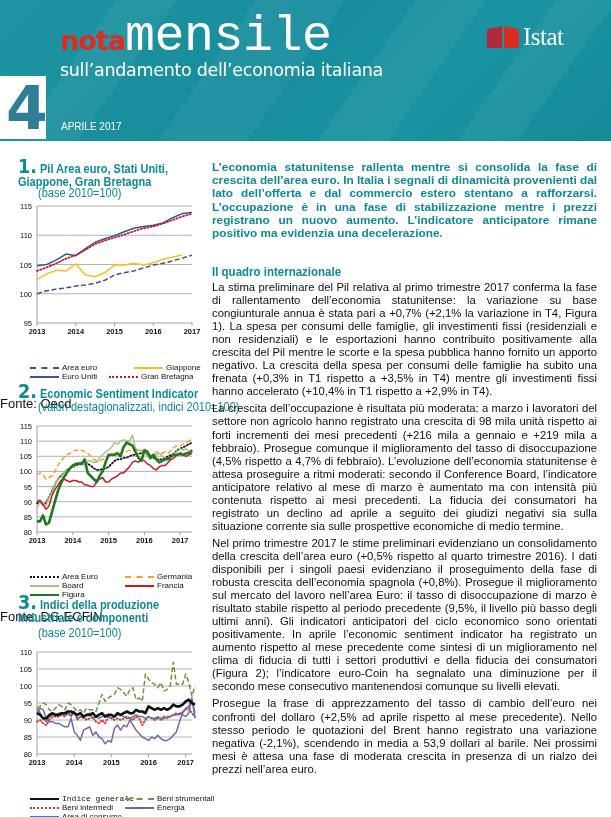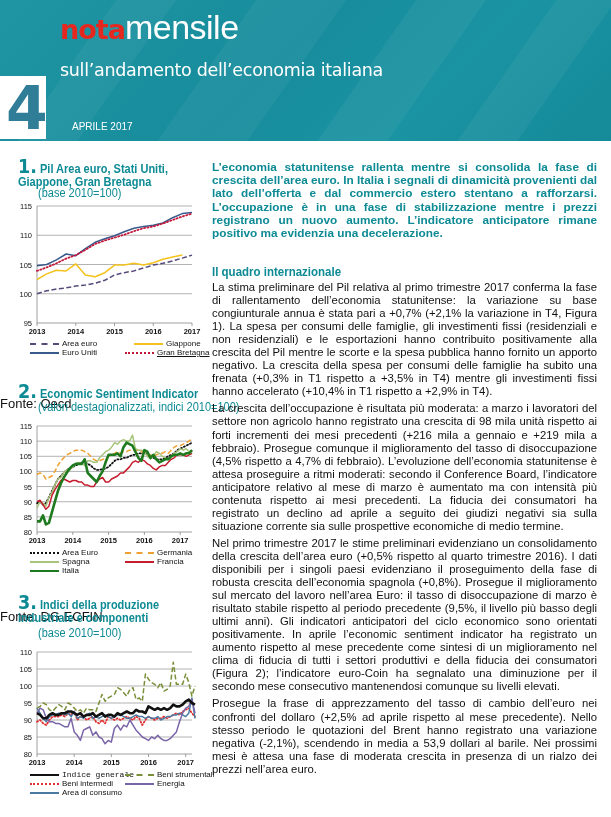--- a/index.html
+++ b/index.html
@@ -14,36 +14,36 @@
   }
   .header .streak {
     position: absolute; background: rgba(255,255,255,0.05); transform: skewX(-35deg);
   }
   .title-wrap { position: absolute; left: 60px; top: 8px; white-space: nowrap; }
   .title-nota {
     font-family: "DejaVu Sans", sans-serif; font-weight: bold; font-size: 27px;
     color: #e5281f; letter-spacing: -1px;
   }
   .title-mensile {
-    font-family: Liberation Sans, sans-serif; font-weight: normal; font-size: 34px;
+    font-family: Liberation Mono, monospace; font-weight: normal; font-size: 50px;
     color: #ffffff; letter-spacing: -0.5px;
   }
   .subtitle {
     position: absolute; left: 60px; top: 60px; color: #ffffff;
     font-family: "DejaVu Sans", sans-serif; font-size: 17.5px; letter-spacing: -0.3px;
   }
   .issue-box {
     position: absolute; left: 0; top: 76px; width: 46px; height: 63px; background: #ffffff;
   }
   .issue-number {
     position: absolute; left: 6px; top: 78px; font-family: "DejaVu Sans", sans-serif;
     font-weight: bold; font-size: 60px; color: #2f7d96; line-height: 1;
   }
   .issue-date {
-    position: absolute; left: 72px; top: 121px; color: #ffffff; font-size: 10px;
+    position: absolute; left: 61px; top: 121px; color: #ffffff; font-size: 10px;
   }
   .logo { position: absolute; left: 487px; top: 23px; display: flex; align-items: center; }
   .logo-block1 { width: 15px; height: 22px; background: #b02a3c; clip-path: polygon(0 15%, 100% 0, 100% 100%, 0 100%); }
   .logo-block2 { width: 15px; height: 22px; background: #d92b22; margin-left: 2px; clip-path: polygon(0 0, 100% 15%, 100% 100%, 0 100%); }
   .logo-text {
     font-family: "Liberation Serif", serif; color: #ffffff; font-size: 25px; margin-left: 4px; letter-spacing: -0.5px;
   }
 
   
   .fig-title {
@@ -53,21 +53,21 @@
   }
   .fig-title .num { font-size: 20px; font-weight: 900; color: #0d8a94; font-family: "DejaVu Sans", sans-serif; }
   .fig-sub {
     position: absolute; left: 38px; color: #0d8a94; font-size: 12.5px;
     transform: scaleX(0.88); transform-origin: left top; white-space: nowrap;
   }
   .chart-svg { position: absolute; left: 0; }
   .legend {
     position: absolute; left: 30px; font-size: 8px; color: #111; width: 165px;
   }
-  .legend-item { position: absolute; display: flex; align-items: center; white-space: nowrap; }
+  .legend-item { position: absolute; display: flex; align-items: center; white-space: nowrap; margin-top: 24px; }
   .legend-swatch { width: 29px; height: 0; margin-right: 3px; }
   .fonte { position: absolute; left: 0; font-size: 13px; color: #111; margin-top: 32px; }
 
   
   .lead {
     position: absolute; left: 212px; top: 161px; width: 385px;
     color: #0d8a94; font-weight: bold; font-size: 11.8px; line-height: 13.2px;
     text-align: justify; hyphens: manual;
   }
   .section-heading {
@@ -89,20 +89,25 @@
   <div class="streak" style="left:360px;top:-20px;width:70px;height:200px;"></div>
   <div class="streak" style="left:500px;top:-20px;width:60px;height:200px;"></div>
 
   <div class="title-wrap">
     <span class="title-nota">nota</span><span class="title-mensile">mensile</span>
   </div>
   <div class="subtitle">sull’andamento dell’economia italiana</div>
   <div class="issue-box"></div>
   <div class="issue-number">4</div>
   <div class="issue-date">APRILE 2017</div>
+  <div class="logo">
+    <div class="logo-block1"></div>
+    <div class="logo-block2"></div>
+    <span class="logo-text">Istat</span>
+  </div>
 </div>
 
 <div class="fig-title" style="top:160px;">
   <span class="num">1.</span>
   <span>Pil Area euro, Stati Uniti, Giappone, Gran Bretagna</span>
 </div>
 <div class="fig-sub" style="top:186px;">(base 2010=100)</div>
 <svg class="chart-svg" id="chart0" style="top:196px;" width="205" height="143">
     <text x="32" y="130" text-anchor="end" font-size="7.5" fill="#111" font-family="Liberation Sans, sans-serif">95</text>
     <line x1="37" x2="192" y1="97.75" y2="97.75" stroke="#a0a0a0" stroke-width="0.8"></line>
@@ -136,21 +141,21 @@
       <span>Area euro</span>
     </div>
     <div class="legend-item" style="left: 0px; top: 9px;">
       <span class="legend-swatch" style="border-top: 2px solid rgb(58, 90, 140);"></span>
       <span>Euro Uniti</span>
     </div>
     <div class="legend-item" style="left: 104px; top: 0px;">
       <span class="legend-swatch" style="border-top: 2px solid rgb(245, 194, 27);"></span>
       <span>Giappone</span>
     </div>
-    <div class="legend-item" style="left: 95px; top: 9px; text-decoration: underline;">
+    <div class="legend-item" style="left: 79px; top: 9px;">
       <span class="legend-swatch" style="border-top: 2px dotted rgb(194, 24, 58);"></span>
       <span>Gran Bretagna</span>
     </div>
   </div>
 <div class="fonte" style="top:364px;">Fonte: Oecd</div>
 
 <div class="fig-title" style="top:385px;">
   <span class="num">2.</span>
   <span>Economic Sentiment Indicator</span>
 </div>
@@ -189,25 +194,25 @@
     <polyline points="37.0,87.7 40.0,86.2 43.0,90.7 45.9,95.3 48.9,92.3 51.9,81.7 54.9,75.6 57.9,71.1 60.9,66.5 63.8,65.0 66.8,66.5 69.8,68.0 72.8,66.5 75.8,66.5 78.8,68.0 81.7,68.0 84.7,71.1 87.7,71.1 90.7,72.6 93.7,72.6 96.7,68.0 99.6,65.0 102.6,63.5 105.6,68.0 108.6,68.0 111.6,65.0 114.6,63.5 117.5,62.0 120.5,58.9 123.5,58.9 126.5,55.9 129.5,52.9 132.5,48.3 135.4,46.8 138.4,48.3 141.4,45.3 144.4,46.8 147.4,49.9 150.4,51.4 153.3,54.4 156.3,55.9 159.3,52.9 162.3,51.4 165.3,51.4 168.3,48.3 171.2,45.3 174.2,43.8 177.2,40.8 180.2,40.8 183.2,40.8 186.2,42.3 189.1,40.8 192.1,39.3" fill="none" stroke="#c41e2e" stroke-width="1.5" stroke-linejoin="round"></polyline>
     <polyline points="37.0,107.4 40.0,107.4 43.0,101.3 45.9,110.4 48.9,108.9 51.9,98.3 54.9,87.7 57.9,77.1 60.9,69.5 63.8,63.5 66.8,58.9 69.8,54.4 72.8,51.4 75.8,49.9 78.8,49.9 81.7,49.9 84.7,45.3 87.7,58.9 90.7,62.0 93.7,65.0 96.7,68.0 99.6,62.0 102.6,57.4 105.6,48.3 108.6,40.8 111.6,40.8 114.6,40.8 117.5,39.3 120.5,42.3 123.5,33.2 126.5,28.7 129.5,30.2 132.5,31.7 135.4,37.7 138.4,43.8 141.4,46.8 144.4,36.2 147.4,37.7 150.4,43.8 153.3,40.8 156.3,45.3 159.3,48.3 162.3,46.8 165.3,45.3 168.3,45.3 171.2,42.3 174.2,40.8 177.2,40.8 180.2,39.3 183.2,40.8 186.2,39.3 189.1,39.3 192.1,36.2" fill="none" stroke="#1f7a1f" stroke-width="2.6" stroke-linejoin="round"></polyline>
   </svg>
 <div class="legend" id="legend1" style="top:548px;height:28px;">
     <div class="legend-item" style="left: 0px; top: 0px;">
       <span class="legend-swatch" style="border-top: 2px dotted rgb(17, 17, 17);"></span>
       <span>Area Euro</span>
     </div>
     <div class="legend-item" style="left: 0px; top: 9px;">
       <span class="legend-swatch" style="border-top: 2px solid rgb(168, 196, 122);"></span>
-      <span>Spagna</span>
+      <span>Board</span>
     </div>
     <div class="legend-item" style="left: 0px; top: 18px;">
       <span class="legend-swatch" style="border-top: 2.5px solid rgb(31, 122, 31);"></span>
-      <span>Italia</span>
+      <span>Figura</span>
     </div>
     <div class="legend-item" style="left: 95px; top: 0px;">
       <span class="legend-swatch" style="border-top: 2px dashed rgb(240, 160, 48);"></span>
       <span>Germania</span>
     </div>
     <div class="legend-item" style="left: 95px; top: 9px;">
       <span class="legend-swatch" style="border-top: 2px solid rgb(196, 30, 46);"></span>
       <span>Francia</span>
     </div>
   </div>

